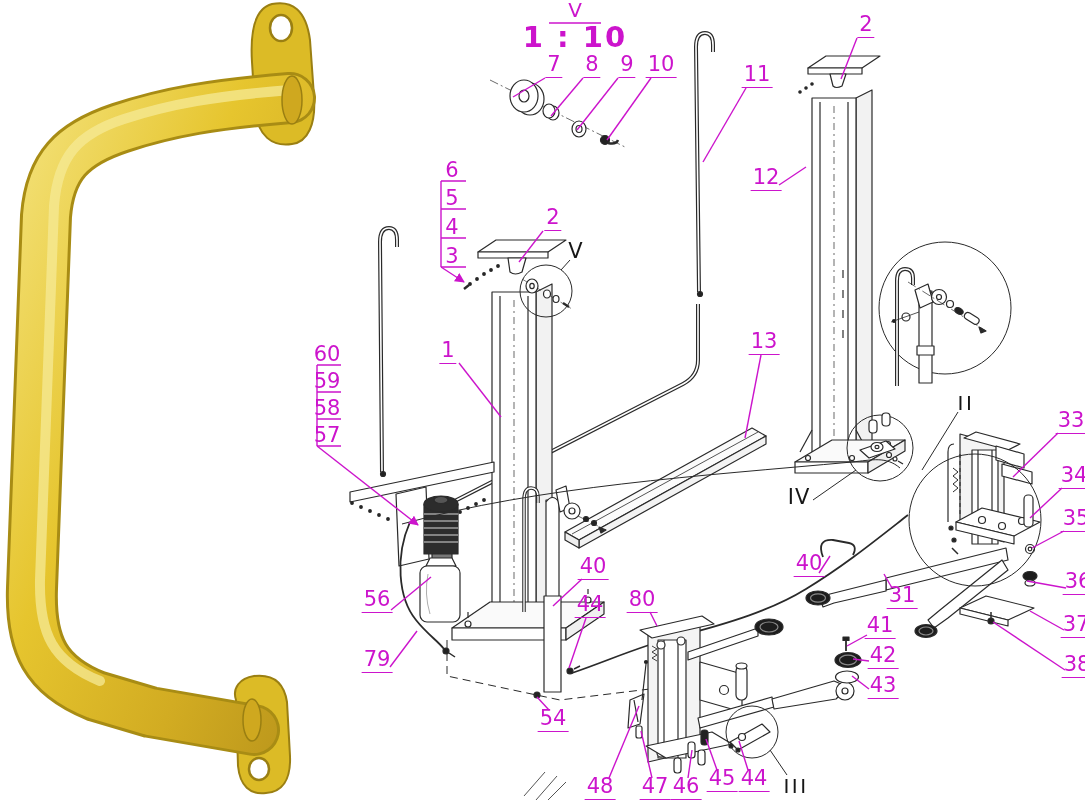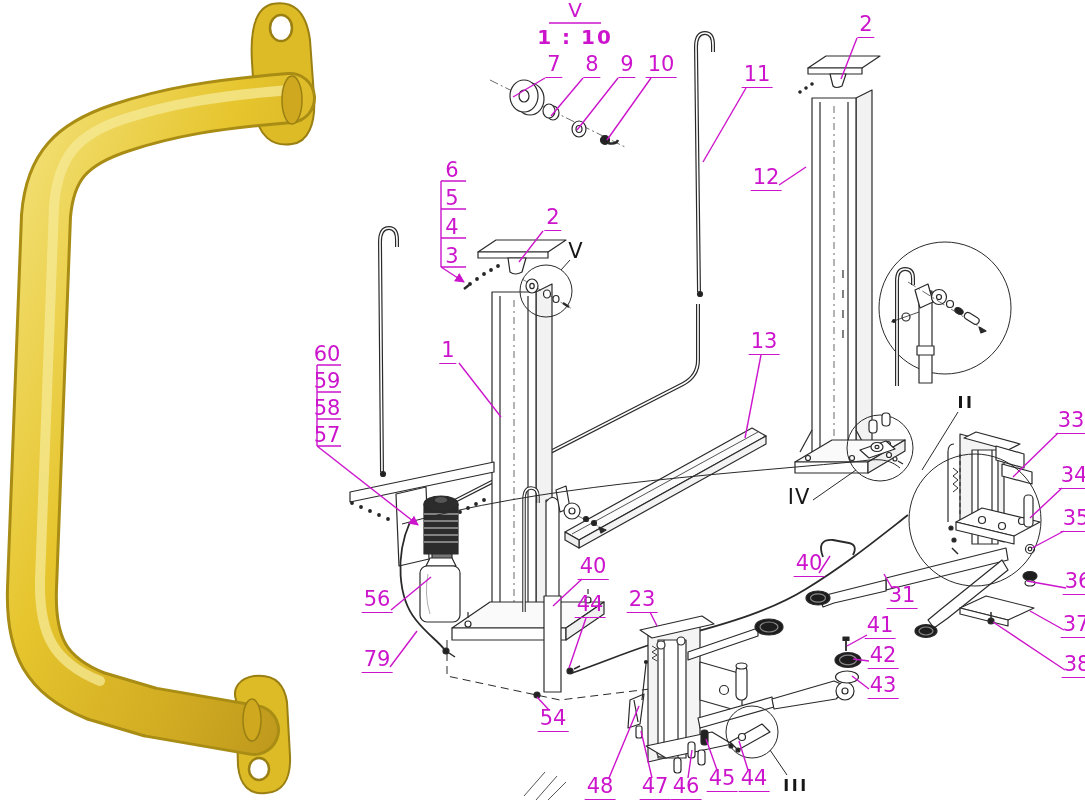--- a/index.html
+++ b/index.html
@@ -2,26 +2,26 @@
 <html><head>
 <meta charset="utf-8">
 <style>
   html,body{margin:0;padding:0;background:#fff;}
   .stage{position:relative;width:1085px;height:800px;background:#ffffff;overflow:hidden;
          font-family:"DejaVu Sans", sans-serif;}
   .stage svg{position:absolute;left:0;top:0;}
   .callout{position:absolute;transform:translate(-50%,-50%);color:#cc14cc;font-size:21px;
            line-height:1;padding:0 2px 2px 2px;border-bottom:1.6px solid #cc14cc;white-space:nowrap;}
   .callout.nounder{border-bottom:none;}
-  .blacklbl{position:absolute;transform:translate(-50%,-50%);color:#161616;font-size:16px;
-            font-weight:bold;letter-spacing:2.5px;line-height:1;white-space:nowrap;}
+  .blacklbl{position:absolute;transform:translate(-50%,-50%);color:#161616;font-size:20px;
+            font-weight:normal;letter-spacing:2.5px;line-height:1;white-space:nowrap;}
   .blacklbl.thin{font-weight:normal;letter-spacing:1px;font-size:21px;}
   .scaleletter{position:absolute;transform:translate(-50%,-50%);color:#cc14cc;font-size:20px;
                line-height:1;white-space:nowrap;}
-  .scaleratio{position:absolute;transform:translate(-50%,-50%);color:#cc14cc;font-size:20px;
+  .scaleratio{position:absolute;transform:translate(-50%,-50%);color:#cc14cc;font-size:29px;
               letter-spacing:2px;line-height:1;font-weight:bold;white-space:nowrap;}
 </style>
 </head>
 <body>
 
 <div class="stage">
 
 <svg width="1085" height="800" viewBox="0 0 1085 800">
   <defs>
     <linearGradient id="hg" x1="0" y1="0" x2="1" y2="1">
@@ -408,21 +408,21 @@
 <div class="callout" style="left:448px;top:352px">1</div>
 <div class="callout" style="left:764px;top:343px">13</div>
 <div class="callout nounder" style="left:327px;top:355px">60</div>
 <div class="callout nounder" style="left:327px;top:382px">59</div>
 <div class="callout nounder" style="left:327px;top:409px">58</div>
 <div class="callout nounder" style="left:327px;top:436px">57</div>
 <div class="callout" style="left:377px;top:601px">56</div>
 <div class="callout" style="left:377px;top:661px">79</div>
 <div class="callout" style="left:593px;top:568px">40</div>
 <div class="callout" style="left:590px;top:606px">44</div>
-<div class="callout" style="left:642px;top:601px">23</div>
+<div class="callout" style="left:642px;top:601px">80</div>
 <div class="callout" style="left:553px;top:720px">54</div>
 <div class="callout" style="left:600px;top:788px">48</div>
 <div class="callout" style="left:655px;top:788px">47</div>
 <div class="callout" style="left:686px;top:788px">46</div>
 <div class="callout" style="left:722px;top:780px">45</div>
 <div class="callout" style="left:754px;top:780px">44</div>
 <div class="callout" style="left:880px;top:627px">41</div>
 <div class="callout" style="left:883px;top:657px">42</div>
 <div class="callout" style="left:883px;top:687px">43</div>
 <div class="callout" style="left:809px;top:565px">40</div>

